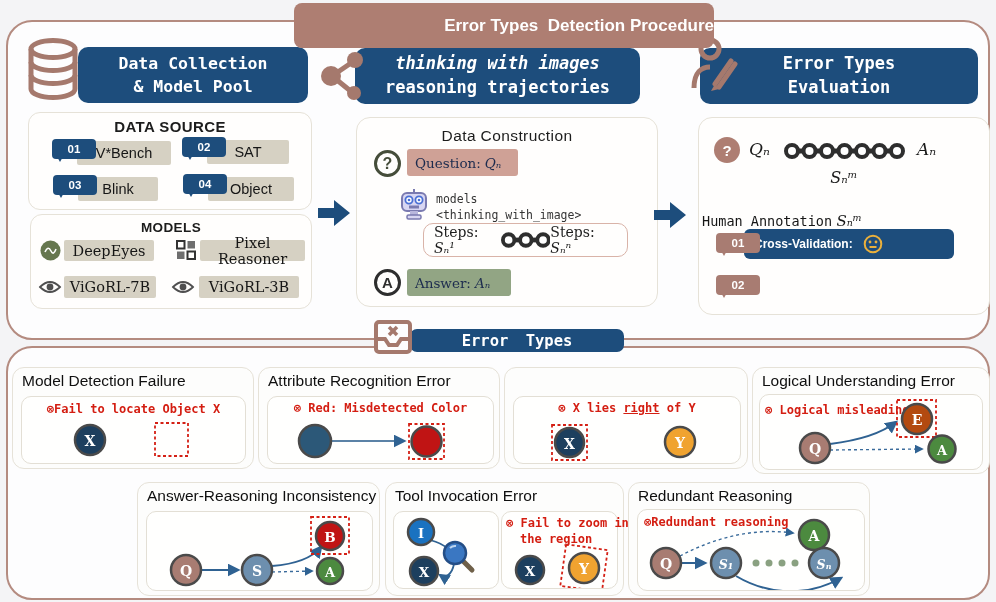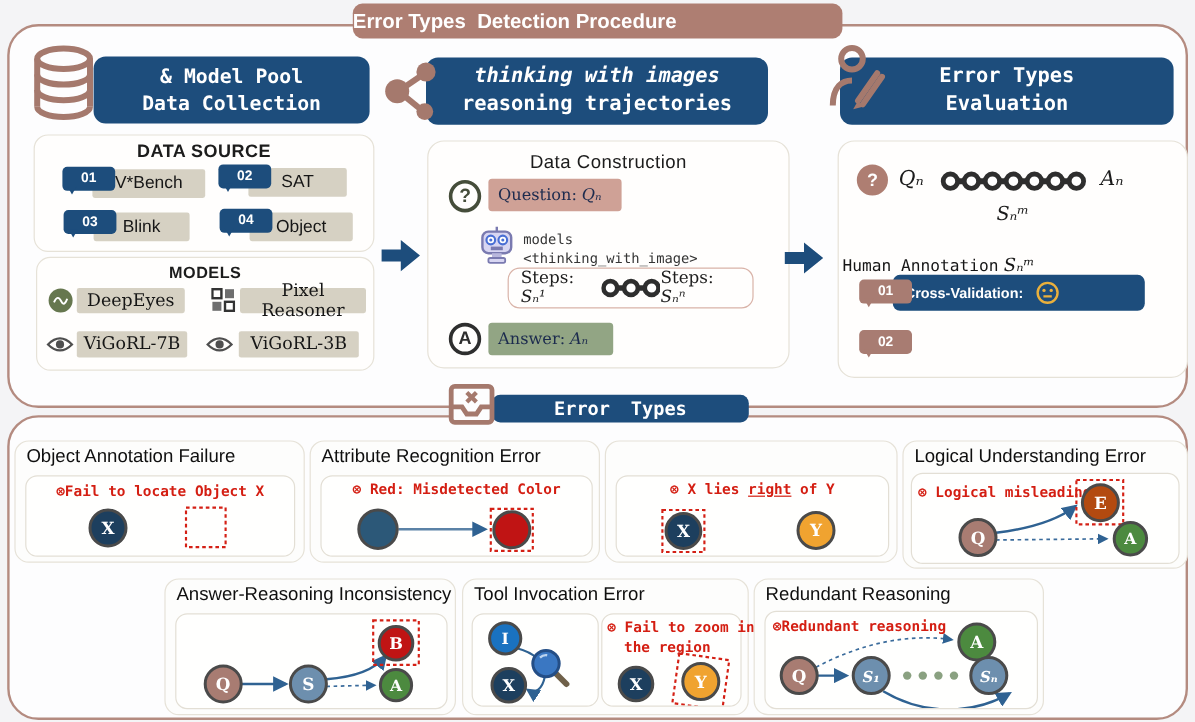--- a/index.html
+++ b/index.html
@@ -2,22 +2,22 @@
 <html><head>
 <meta charset="utf-8">
 <style>
   html,body{margin:0;padding:0;}
   body{width:996px;height:602px;background:#f4f4f6;font-family:"Liberation Sans",sans-serif;position:relative;overflow:hidden;}
   .abs{position:absolute;}
   .mono{font-family:"DejaVu Sans Mono",monospace;}
   .serif{font-family:"DejaVu Serif","DejaVu Sans",serif;}
 
   .outline{position:absolute;border:2px solid #b48b80;border-radius:26px;background:#fdfdfe;}
-  .top-banner{position:absolute;left:294px;top:3px;width:408px;height:29px;background:#ae7e72;border-radius:8px;
-    display:flex;align-items:center;justify-content:flex-start;z-index:5;}
+  .top-banner{position:absolute;left:294px;top:3px;width:408px;height:45px;background:#ae7e72;border-radius:8px;
+    display:flex;align-items:center;justify-content:flex-end;z-index:5;padding-left:12px;}
   .top-banner span{color:#fff;font-weight:bold;font-size:17px;white-space:pre;}
 
   .header-pill{position:absolute;background:#1d4d7c;border-radius:10px;color:#fff;text-align:center;
     font-family:"DejaVu Sans Mono",monospace;font-weight:bold;font-size:16.5px;line-height:1.4;
     display:flex;flex-direction:column;justify-content:center;z-index:2;}
   .white-box{position:absolute;background:#fffefd;border:1.5px solid #e6e2d8;border-radius:12px;}
   .box-title{position:absolute;left:0;right:0;text-align:center;font-weight:bold;color:#1c1c1c;letter-spacing:.4px;}
 
   .pin{position:absolute;background:#1d4d7c;color:#fff;font:bold 11.5px "Liberation Sans",sans-serif;
     width:44px;height:20px;border-radius:4px;display:flex;align-items:center;justify-content:center;z-index:2;}
@@ -71,22 +71,22 @@
 <svg class="abs" style="left:24px;top:37px;z-index:3" width="58" height="64" viewBox="0 0 58 64">
   <g stroke="#a5796d" stroke-width="5" fill="none">
     <ellipse cx="29" cy="12" rx="22" ry="8.5"></ellipse>
     <path d="M7,12 V52 M51,12 V52"></path>
     <path d="M7,25 a22,8.5 0 0 0 44,0"></path>
     <path d="M7,38 a22,8.5 0 0 0 44,0"></path>
     <path d="M7,52 a22,8.5 0 0 0 44,0"></path>
   </g>
 </svg>
 <div class="header-pill" style="left:78px;top:47px;width:230px;height:56px;">
+  <span>Data Collection</span>
   <span>&amp; Model Pool</span>
-  <span>Data Collection</span>
 </div>
 
 <div class="white-box" style="left:28px;top:112px;width:282px;height:96px;">
   <div class="box-title" style="top:5px;font-size:15px;">DATA SOURCE</div>
   <div class="pin" style="left:23px;top:26px;">01</div>
   <div class="tag" style="left:48px;top:28px;width:94px;height:24px;">V*Bench</div>
   <div class="pin" style="left:153px;top:24px;">02</div>
   <div class="tag" style="left:178px;top:27px;width:82px;height:24px;">SAT</div>
   <div class="pin" style="left:24px;top:62px;">03</div>
   <div class="tag" style="left:49px;top:64px;width:80px;height:24px;">Blink</div>
@@ -229,21 +229,21 @@
   <rect x="4" y="5" width="34" height="30" rx="3" fill="#fdfdfe" stroke="#a5796d" stroke-width="4"></rect>
   <path d="M4,22 h9 l4,6 h8 l4,-6 h9" fill="#fdfdfe" stroke="#a5796d" stroke-width="4"></path>
   <line x1="17" y1="10" x2="25" y2="18" stroke="#a5796d" stroke-width="3.5"></line>
   <line x1="25" y1="10" x2="17" y2="18" stroke="#a5796d" stroke-width="3.5"></line>
 </svg>
 <div class="et-banner">
   <span>Error Types</span>
 </div>
 
 <div class="card" style="left:12px;top:367px;width:240px;height:100px;">
-  <div class="card-title">Object Annotation Failure</div>
+  <div class="card-title">Model Detection Failure</div>
   <div class="inner" style="left:8px;top:28px;width:223px;height:66px;">
     <div class="err err-center" style="top:5px;"><span>⊗</span><span>Fail to locate Object X</span></div>
     <svg class="abs" style="left:0;top:0" width="223" height="66" viewBox="0 0 223 66">
       <circle cx="68" cy="43" r="15" fill="#1d3f5e" stroke="#4a4a4a" stroke-width="2.5"></circle>
       <text x="68" y="44" text-anchor="middle" dominant-baseline="central" fill="#fff" font-family="DejaVu Serif,serif" font-weight="bold" font-size="14">X</text>
       <rect x="133" y="26" width="33" height="33" fill="none" stroke="#d42015" stroke-width="1.8" stroke-dasharray="3,2.5"></rect>
     </svg>
   </div>
 </div>
 

